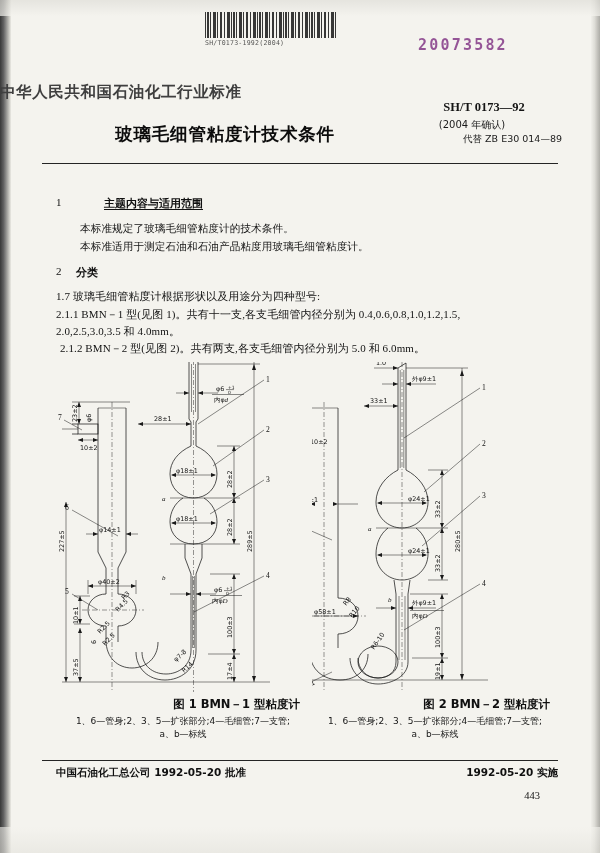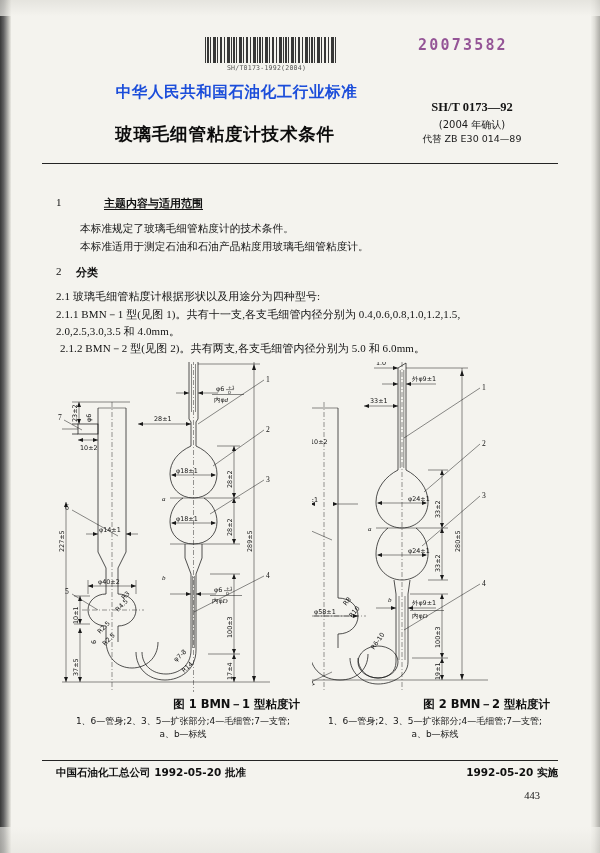--- a/index.html
+++ b/index.html
@@ -36,21 +36,21 @@
   }
   .scan-edge-bottom {
     position: absolute; left: 0; bottom: 0; width: 600px; height: 26px;
     background: linear-gradient(to top, #e2e1db 0%, #f2f1ec 100%);
     opacity: .6;
   }
   .content { position: absolute; left: 0; top: 0; width: 600px; height: 853px; }
 
   
   .barcode-block {
-    position: absolute; left: 196px; top: 37px; width: 132px; text-align: center; padding-left: 9px;
+    position: absolute; left: 196px; top: 12px; width: 132px;  padding-left: 9px;
   }
   .barcode-bars {
     height: 26px; width: 132px;
     background-image: repeating-linear-gradient(to right,
       #1a1a1a 0 1px, transparent 1px 2px, #1a1a1a 2px 4px, transparent 4px 5px,
       #1a1a1a 5px 6px, transparent 6px 8px, #1a1a1a 8px 11px, transparent 11px 12px,
       #1a1a1a 12px 13px, transparent 13px 15px, #1a1a1a 15px 17px, transparent 17px 19px,
       #1a1a1a 19px 20px, transparent 20px 22px, #1a1a1a 22px 25px, transparent 25px 26px);
     opacity: .86;
   }
@@ -59,36 +59,36 @@
     font-size: 6.6px; letter-spacing: .2px; color: #3a3a3a;
     margin-top: 1px; opacity: .85;
   }
   .doc-number {
     position: absolute; left: 418px; top: 36px;
     font-family: "DejaVu Sans Mono", "Liberation Mono", monospace;
     font-size: 15px; letter-spacing: 2.2px; color: #701a75;
     font-weight: bold; opacity: .72;
   }
   .org-title {
-    position: absolute; left: 0; top: 82px; width: 450px; text-align: center;
-    font-family: "DejaVu Sans", "Liberation Sans", sans-serif;
-    font-weight: bold; font-size: 15.5px; color: #1d4ed8; letter-spacing: .6px; padding-left: 23px;
+    position: absolute; left: 0; top: 82px; width: 450px; 
+    font-family: "DejaVu Sans", "Liberation Sans", sans-serif;
+    font-weight: bold; font-size: 15.5px; color: #404040; letter-spacing: .6px;
   }
   .std-code {
-    position: absolute; left: 382px; top: 100px; width: 180px; text-align: center;
+    position: absolute; left: 394px; top: 100px; width: 180px; text-align: center;
     font-family: "Liberation Serif", serif; font-weight: bold;
     font-size: 12.5px; color: #161616;
   }
   .std-confirm {
     position: absolute; left: 382px; top: 118px; width: 180px; text-align: center;
     font-family: "DejaVu Sans", "Liberation Sans", sans-serif;
     font-size: 10px; color: #1c1c1c;
   }
   .std-replaces {
-    position: absolute; left: 382px; top: 133px; width: 180px; text-align: center;
+    position: absolute; left: 382px; top: 133px; width: 180px; text-align: right;
     font-family: "DejaVu Sans", "Liberation Sans", sans-serif;
     font-size: 9.5px; color: #1c1c1c;
   }
   .doc-title {
     position: absolute; left: 0; top: 122px; width: 450px; text-align: center;
     font-family: "DejaVu Sans", "Liberation Sans", sans-serif;
     font-weight: bold; font-size: 17.5px; color: #0e0e0e; letter-spacing: .8px;
   }
   .rule-top {
     position: absolute; left: 42px; top: 163px; width: 516px; height: 0;
@@ -194,21 +194,21 @@
 
     <div class="sec-num" style="left:56px; top:196px;">1</div>
     <div class="sec-head underline-head" style="left:76px; top:196px;margin-left:28px;">主题内容与适用范围</div>
 
     <div class="body-line" style="left:80px; top:240px;">本标准适用于测定石油和石油产品粘度用玻璃毛细管粘度计。</div>
     <div class="body-line" style="left:80px; top:222px;">本标准规定了玻璃毛细管粘度计的技术条件。</div>
 
     <div class="sec-num" style="left:56px; top:265px;">2</div>
     <div class="sec-head" style="left:76px; top:265px;">分类</div>
 
-    <div class="body-line serifnum" style="left:56px; top:289px;">2.1    玻璃毛细管粘度计根据形状以及用途分为四种型号:</div>
+    <div class="body-line serifnum" style="left:56px; top:289px;">1.7    玻璃毛细管粘度计根据形状以及用途分为四种型号:</div>
     <div class="body-line serifnum" style="left:56px; top:307px;text-align:right;">2.1.1    BMN－1 型(见图 1)。共有十一支,各支毛细管内径分别为 0.4,0.6,0.8,1.0,1.2,1.5,</div>
     <div class="body-line serifnum" style="left:56px; top:324px;">2.0,2.5,3.0,3.5 和 4.0mm。</div>
     <div class="body-line serifnum" style="left:60px; top:341px;">2.1.2    BMN－2 型(见图 2)。共有两支,各支毛细管内径分别为 5.0 和 6.0mm。</div>
 
     <svg class="fig-svg" style="left:58px; top:362px;" width="250" height="330" viewBox="0 0 250 330">
 
       <line x1="131" y1="0" x2="131" y2="52"></line>
       <line x1="140" y1="0" x2="140" y2="52"></line>
       <line class="thin" x1="133.5" y1="2" x2="133.5" y2="50"></line>
       <line class="thin" x1="137.5" y1="2" x2="137.5" y2="50"></line>

